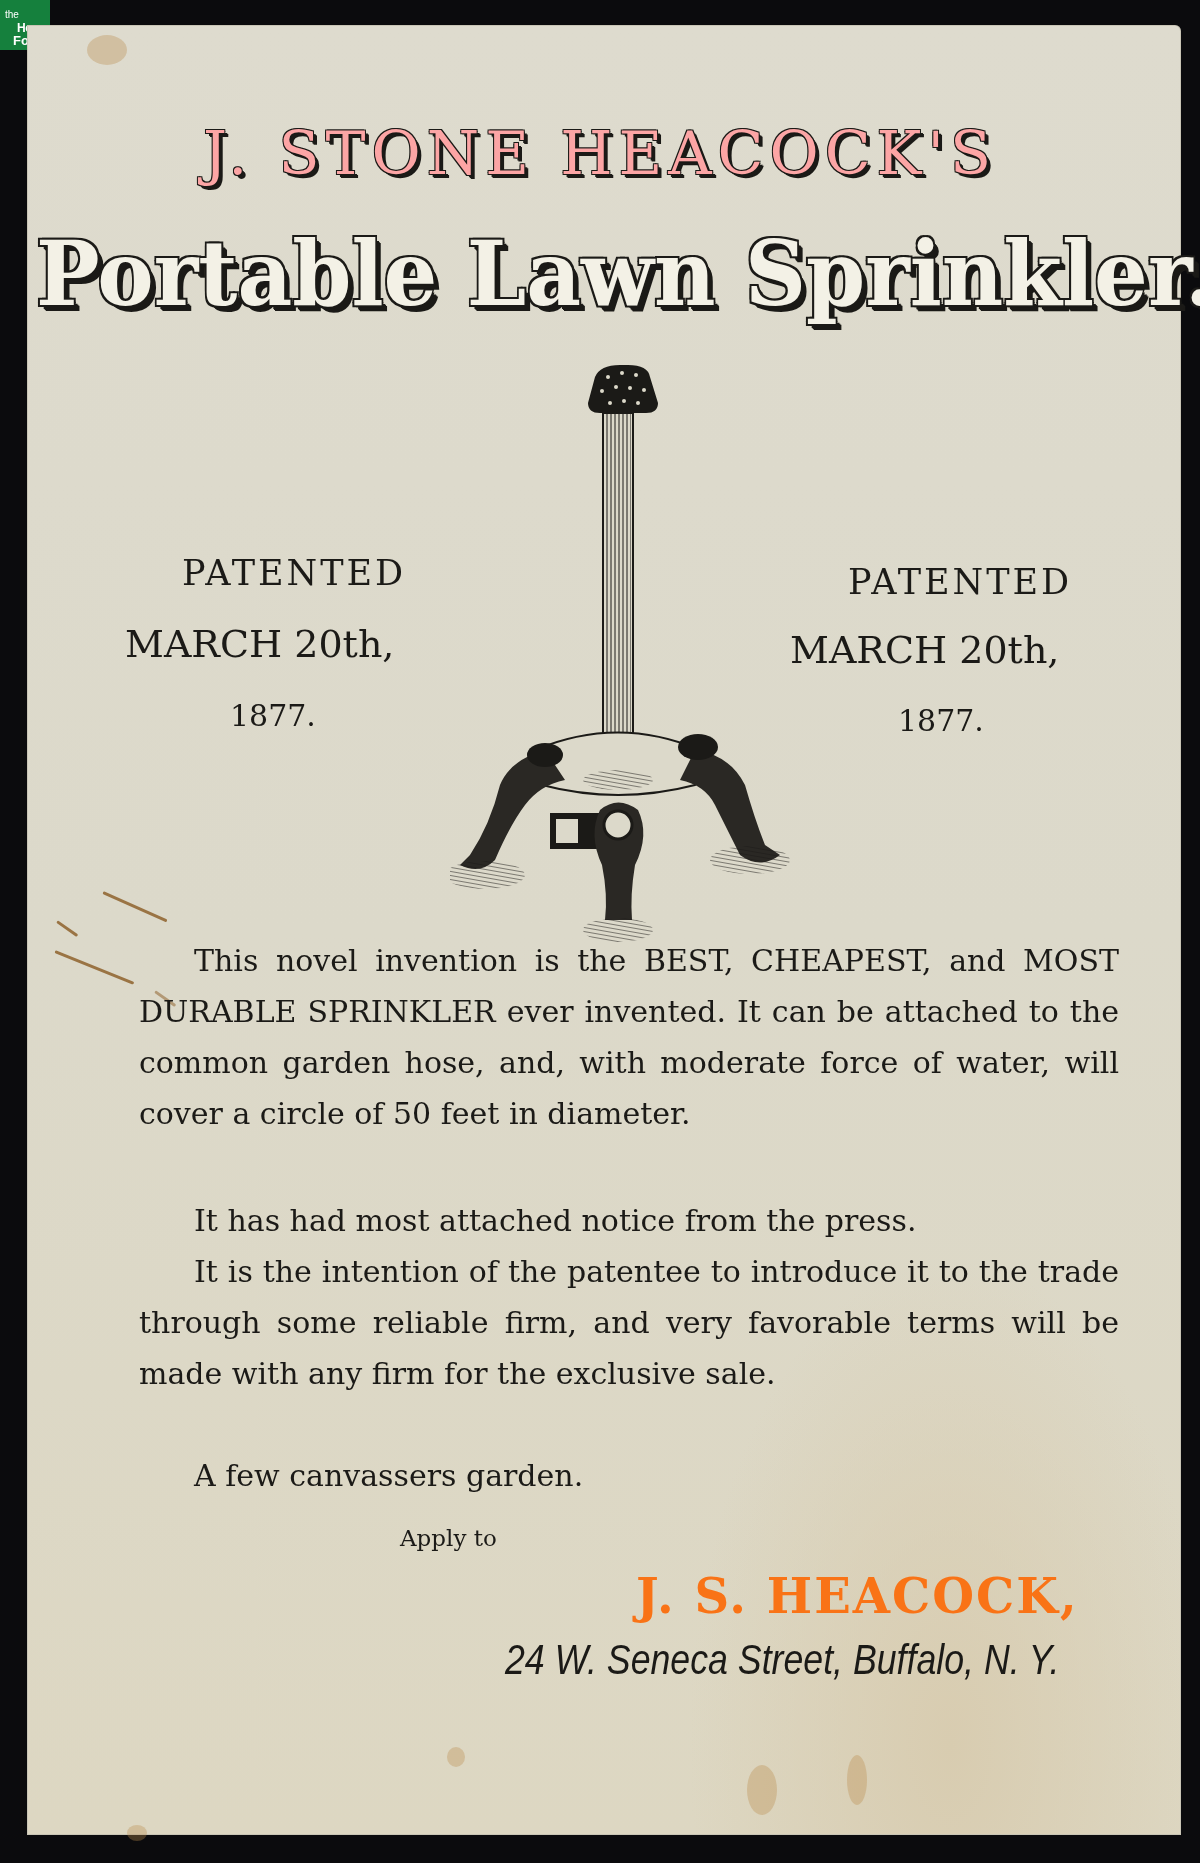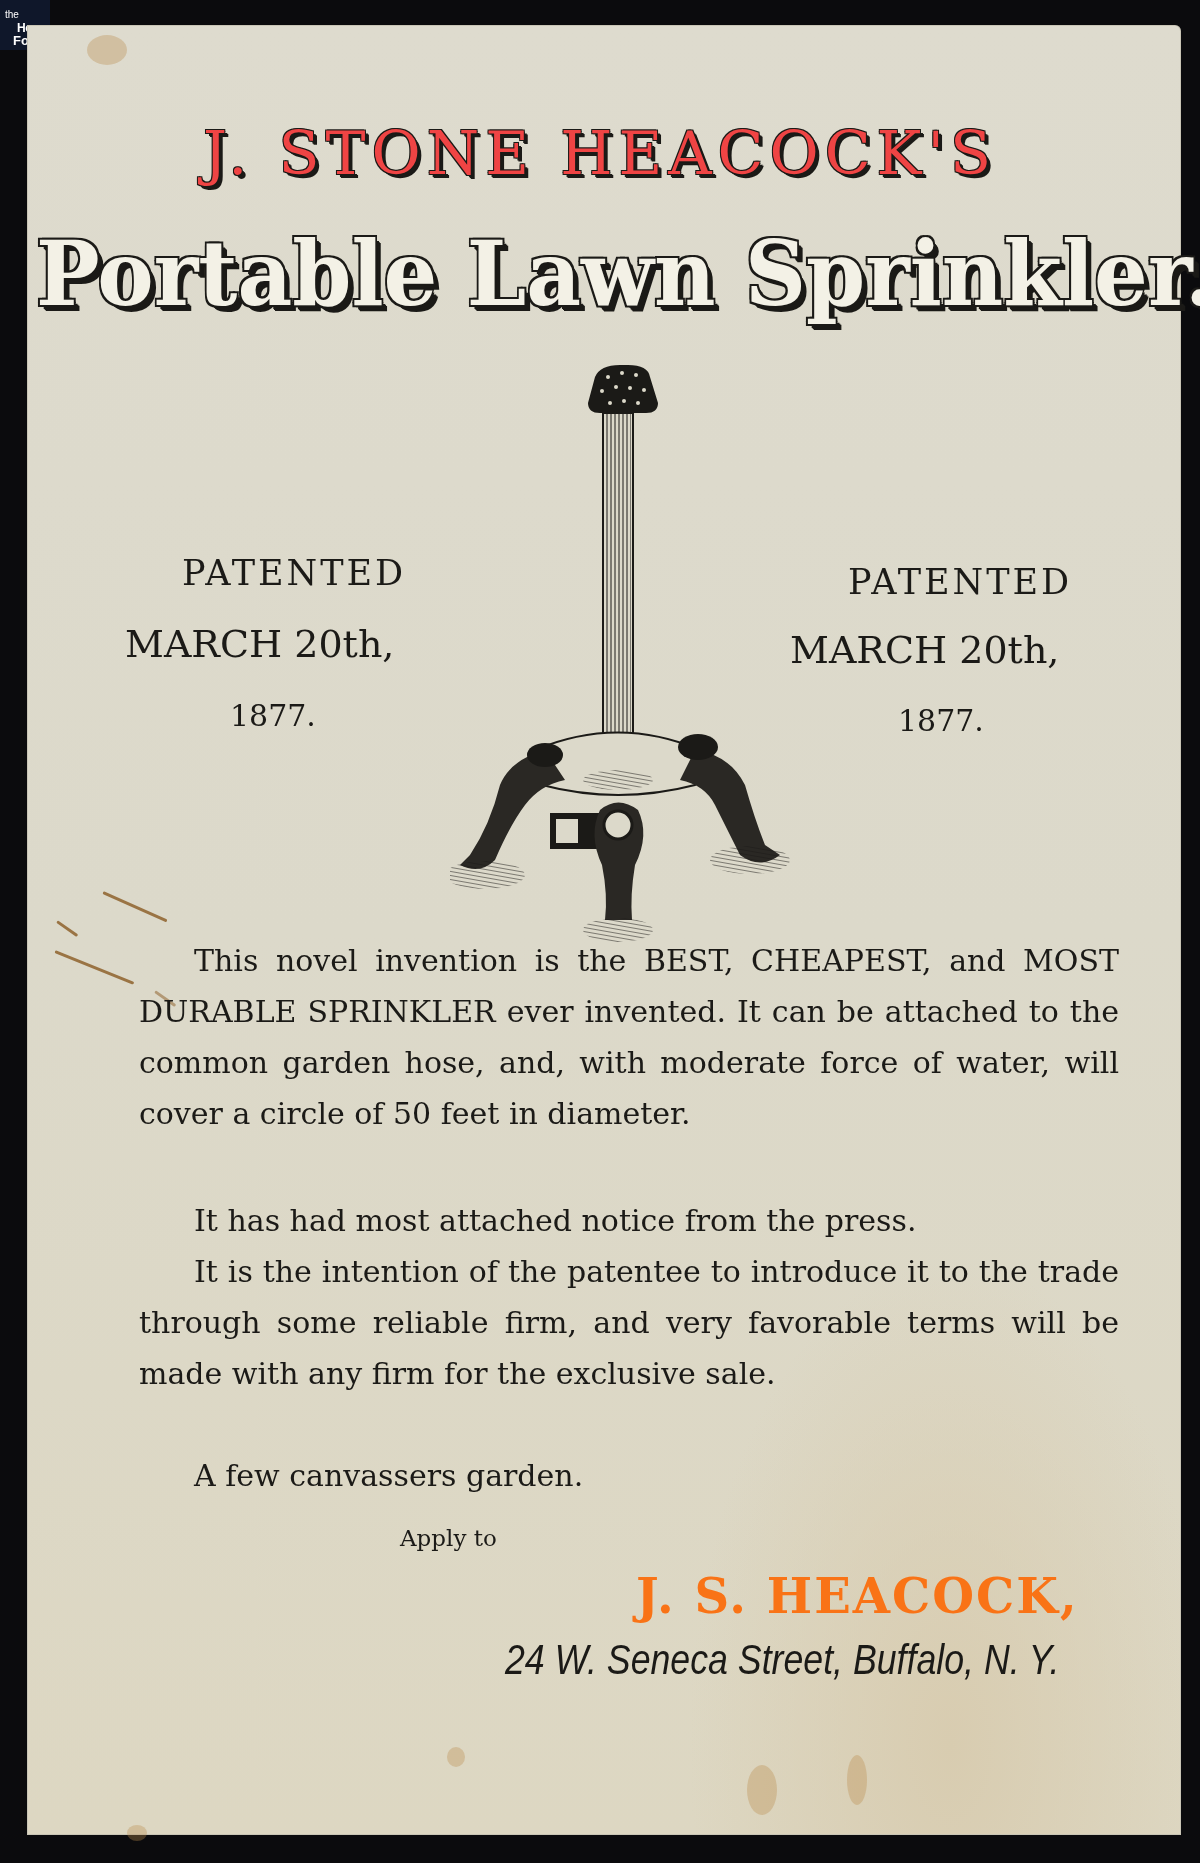--- a/index.html
+++ b/index.html
@@ -1,25 +1,25 @@
 <!DOCTYPE html>
 <html><head>
 <meta charset="utf-8">
 <style>
   html, body { margin:0; padding:0; }
   body { width:1200px; height:1863px; background:#0b0b0d; position:relative; overflow:hidden; font-family:"DejaVu Serif", serif; }
-  .logo { position:absolute; left:0; top:0; width:50px; height:50px; background:#0f172a; color:#fff; font-family:"Liberation Sans", sans-serif; }
+  .logo { position:absolute; left:0; top:0; width:50px; height:50px; background:#15803d; color:#fff; font-family:"Liberation Sans", sans-serif; }
   .logo .the { position:absolute; left:5px; top:10px; font-size:10px; line-height:10px; }
   .logo .henry { position:absolute; left:17px; top:22px; font-size:12px; font-weight:bold; line-height:12px; letter-spacing:-0.5px; }
   .logo .ford { position:absolute; left:13px; top:34px; font-size:13px; font-weight:bold; line-height:13px; }
   .paper { position:absolute; left:27px; top:25px; width:1154px; height:1810px;
     background: radial-gradient(ellipse at 80% 95%, #d8ccb0 0%, rgba(216,204,176,0) 20%), linear-gradient(180deg,#dedbce 0%,#dcd9ca 50%,#ddd7c2 100%);
     border-radius:0 6px 0 0; box-shadow: 0 0 0 1px #c9c5b5 inset; }
   .abs { position:absolute; color:#1b1a17; white-space:nowrap; }
-  .headline1 { left:0; width:1200px; top:118px; text-align:center; font-family:"DejaVu Serif", serif; font-size:60px; letter-spacing:6px; font-weight:normal; color:#ef4444;
+  .headline1 { left:0; width:1200px; top:118px; text-align:center; font-family:"DejaVu Serif", serif; font-size:60px; letter-spacing:6px; font-weight:normal; color:#fca5a5;
     text-shadow: 1px 1px 0 #1b1a17,-1px -1px 0 #1b1a17,1px -1px 0 #1b1a17,-1px 1px 0 #1b1a17,3px 3px 0 #1b1a17,4px 4px 0 #1b1a17; }
   .headline2 { left:0; width:1200px; top:220px; text-align:center; font-family:"DejaVu Serif", serif; font-size:90px; font-weight:bold; color:#f3f1e6; letter-spacing:0px; transform:scaleX(0.94);
     text-shadow: 2px 2px 0 #1b1a17,-2px -2px 0 #1b1a17,2px -2px 0 #1b1a17,-2px 2px 0 #1b1a17,4px 4px 0 #1b1a17,5px 5px 0 #1b1a17,6px 6px 0 #1b1a17; }
   .pat-label { font-family:"DejaVu Serif", serif; font-size:35px; letter-spacing:3px; }
   .pat-date { font-family:"DejaVu Serif", serif; font-size:38px;text-align:center; }
   .pat-year { font-family:"DejaVu Serif", serif; font-size:30px; }
   .body-text { font-family:"DejaVu Serif", serif; font-size:30px; line-height:51px; color:#1b1a17; }
   .para { position:absolute; left:123px; width:980px; text-align:justify; text-align-last:left;margin-left:16px; }
   .apply { font-family:"DejaVu Serif", serif; font-size:23px; }
   .firm { font-family:"DejaVu Serif", serif; font-size:48px; font-weight:bold; letter-spacing:2px; color:#f97316; }

